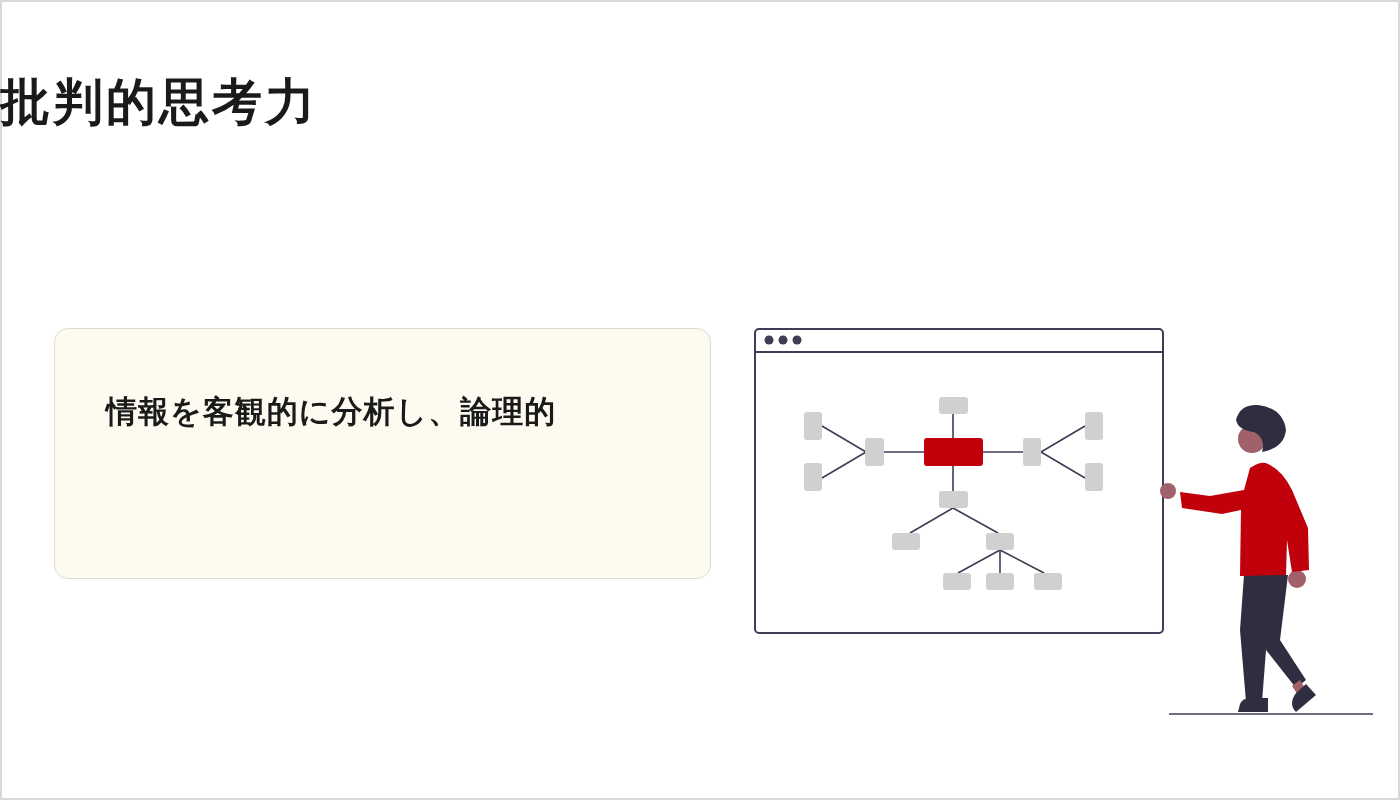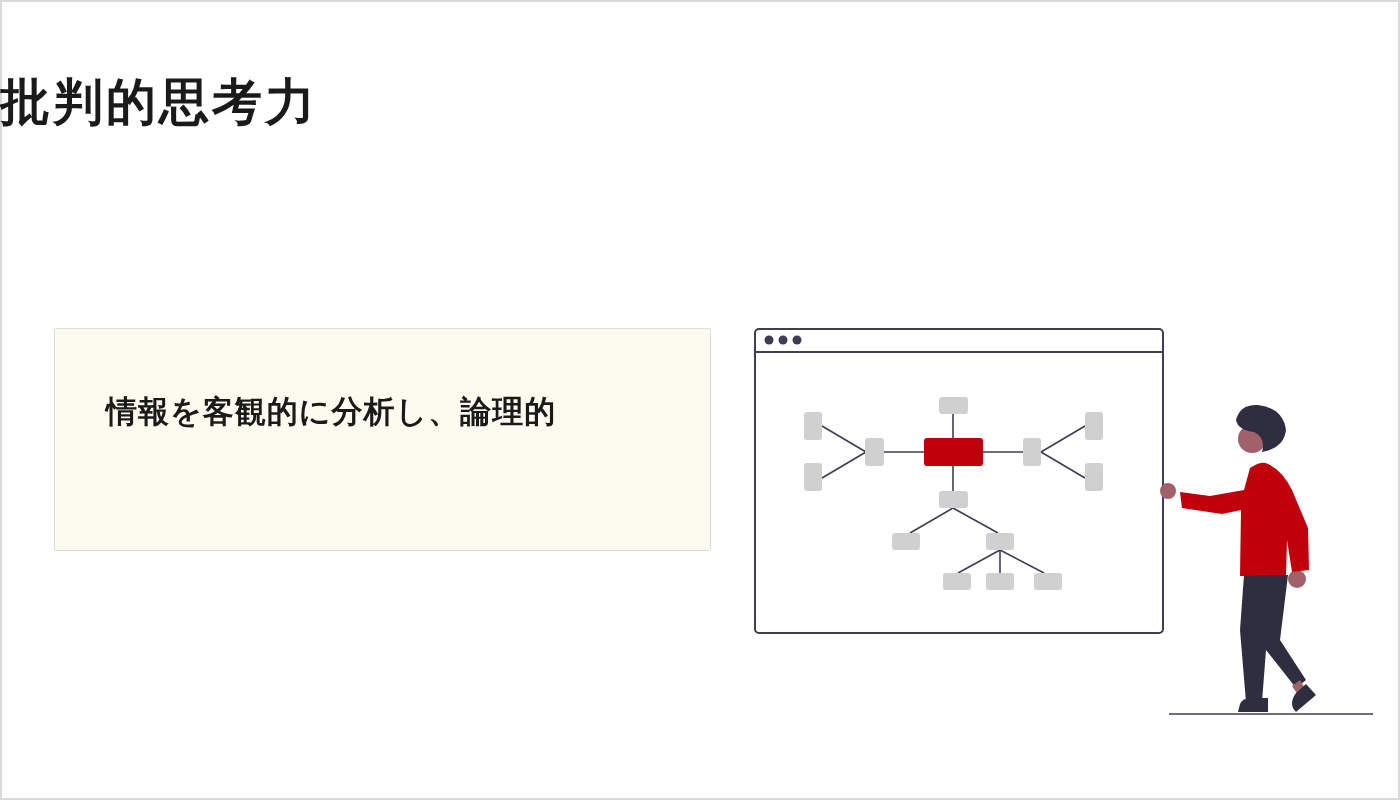--- a/index.html
+++ b/index.html
@@ -11,22 +11,22 @@
     .frame {
       position: absolute; left: 0; top: 0; width: 1396px; height: 796px;
       border: 2px solid #d9d9d9; background: #ffffff;
     }
     .title {
       position: absolute; left: 0; top: 62px; width: 1400px;
       text-align: left; font-size: 50px; font-weight: bold;
       color: #1a1a1a; line-height: 80px; letter-spacing: 3px; margin: 0;
     }
     .card {
-      position: absolute; left: 54px; top: 328px; width: 657px; height: 223px;
-      background: #fdfaef; border: 1.5px solid #dcdcd6; border-radius: 2px;
+      position: absolute; left: 54px; top: 328px; width: 657px; height: 251px;
+      background: #fdfaef; border: 1.5px solid #dcdcd6; border-radius: 14px;
       box-sizing: border-box;
     }
     .card-text {
       position: absolute; left: 51px; top: 50px; width: 600px;
       font-size: 31px; font-weight: bold; color: #1a1a1a;
       line-height: 64px; letter-spacing: 1px;
     }
     .illustration { position: absolute; left: 0; top: 0; width: 1400px; height: 800px; }
   </style>
 </head>

